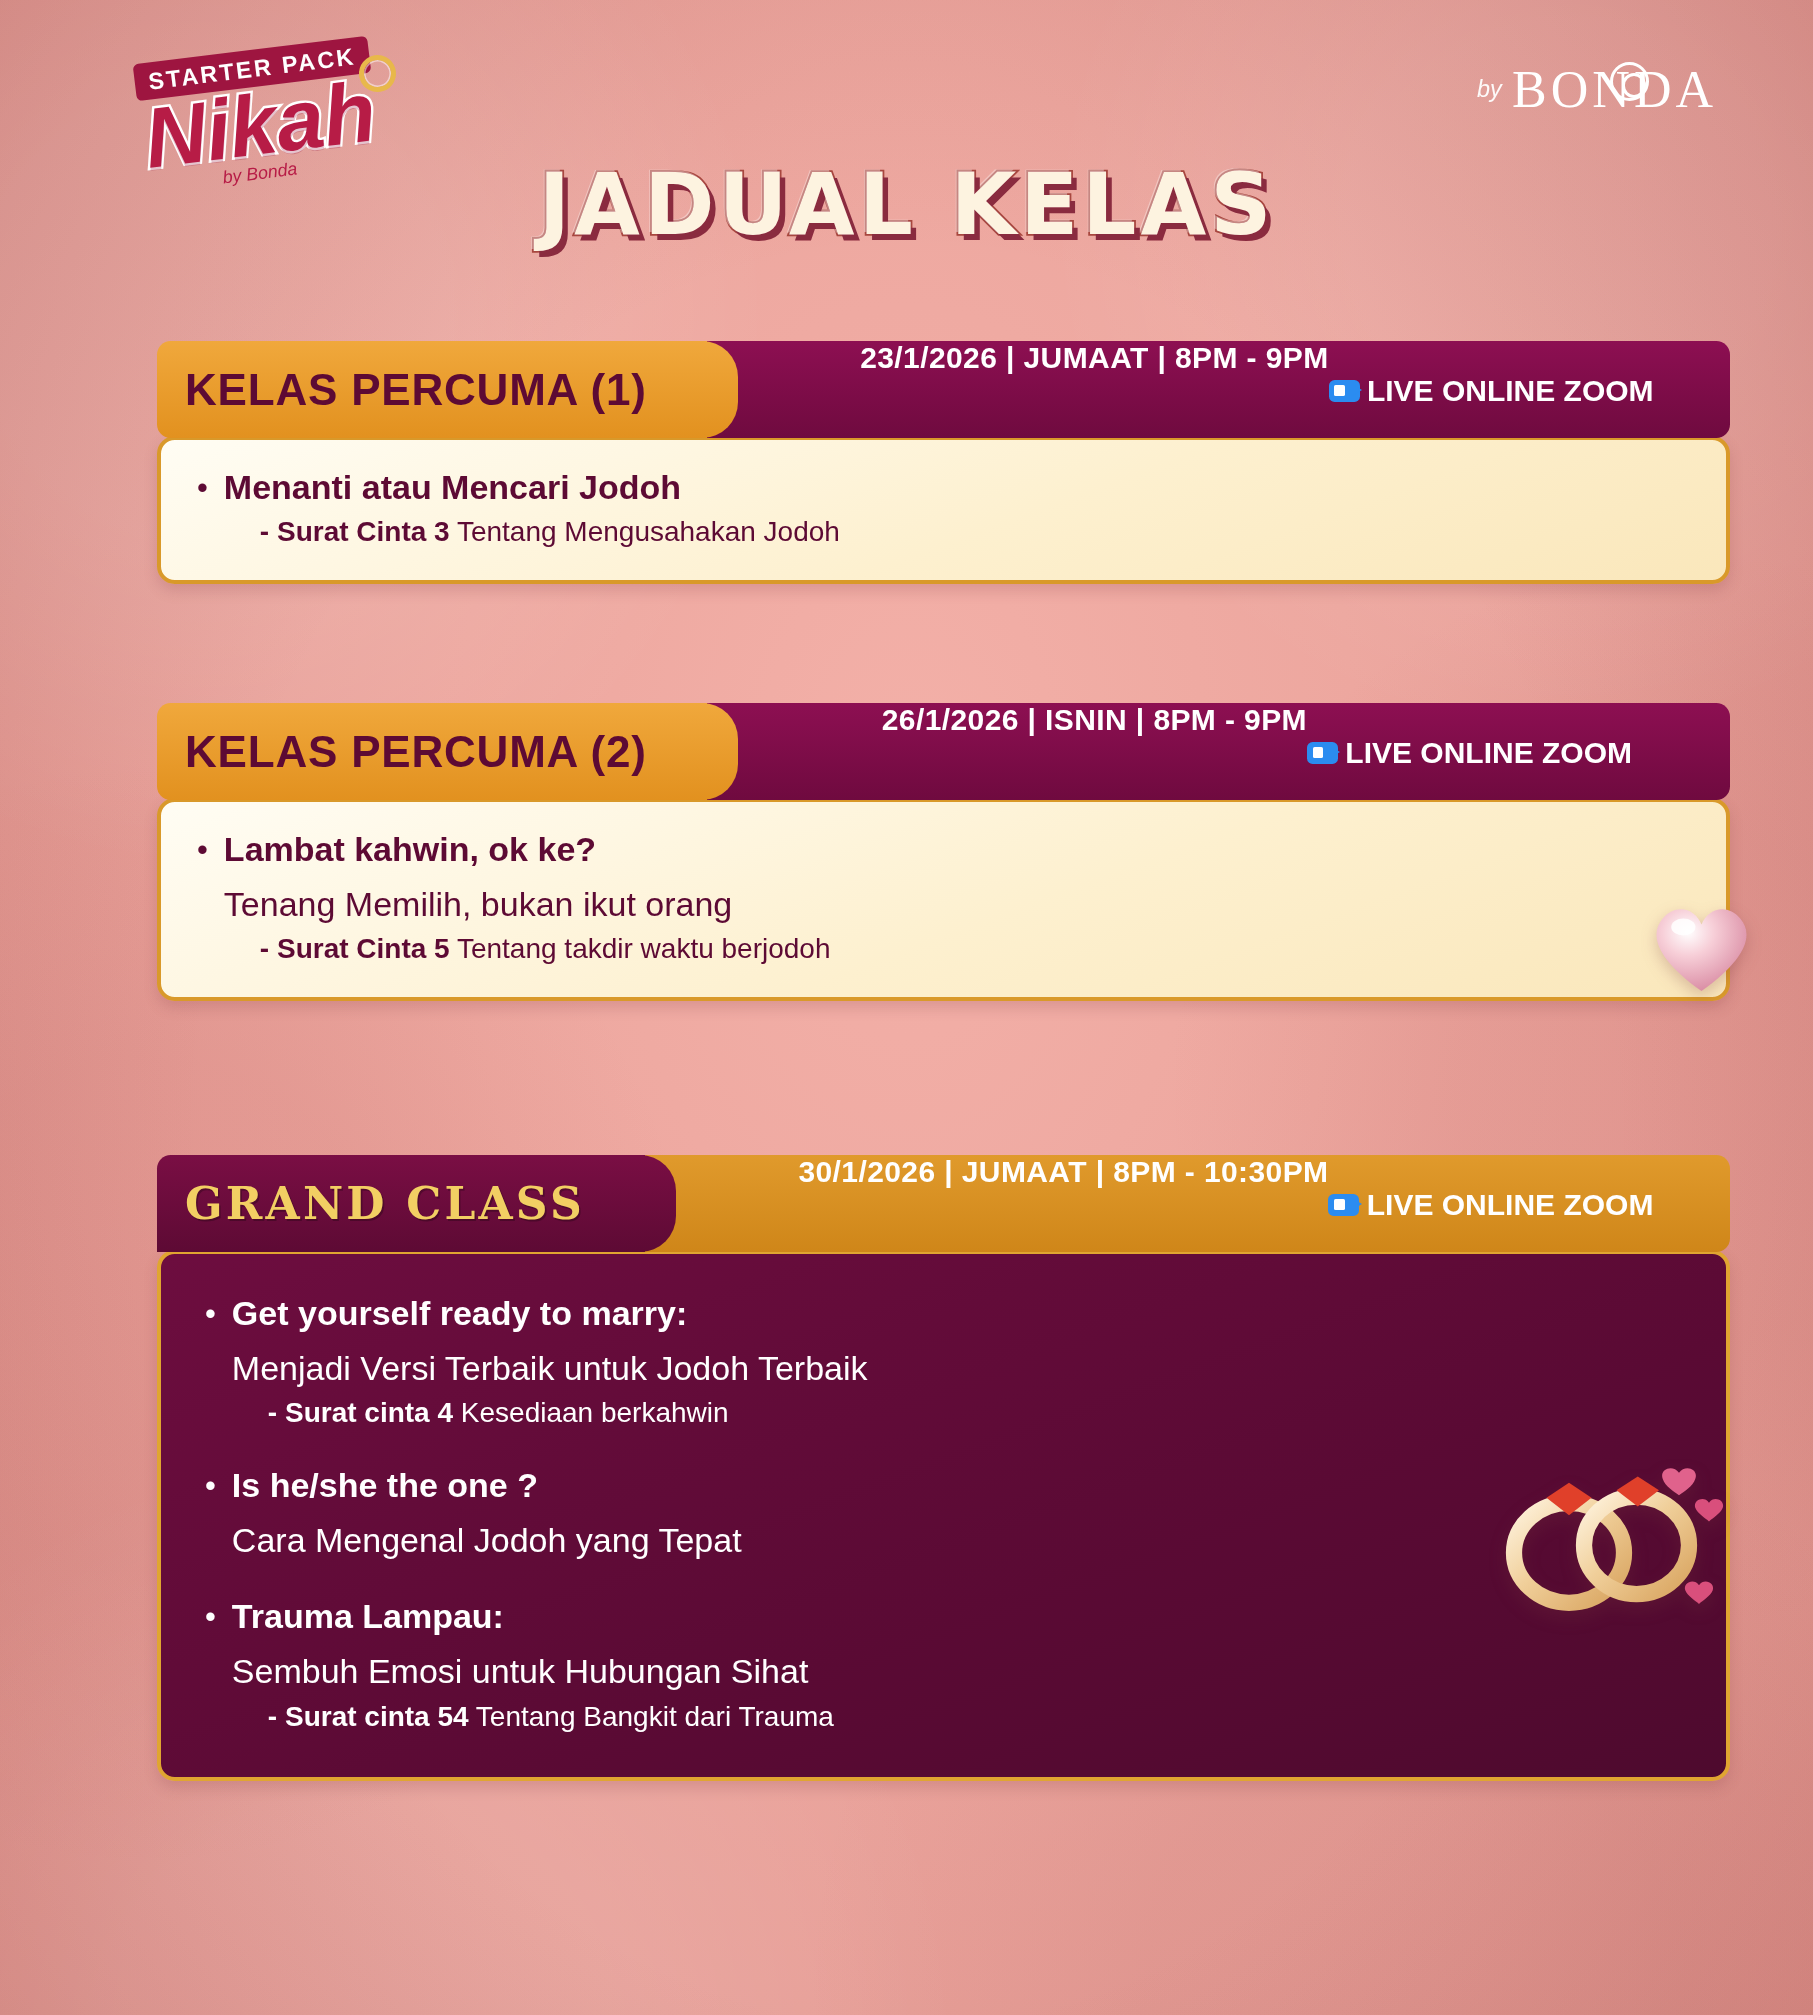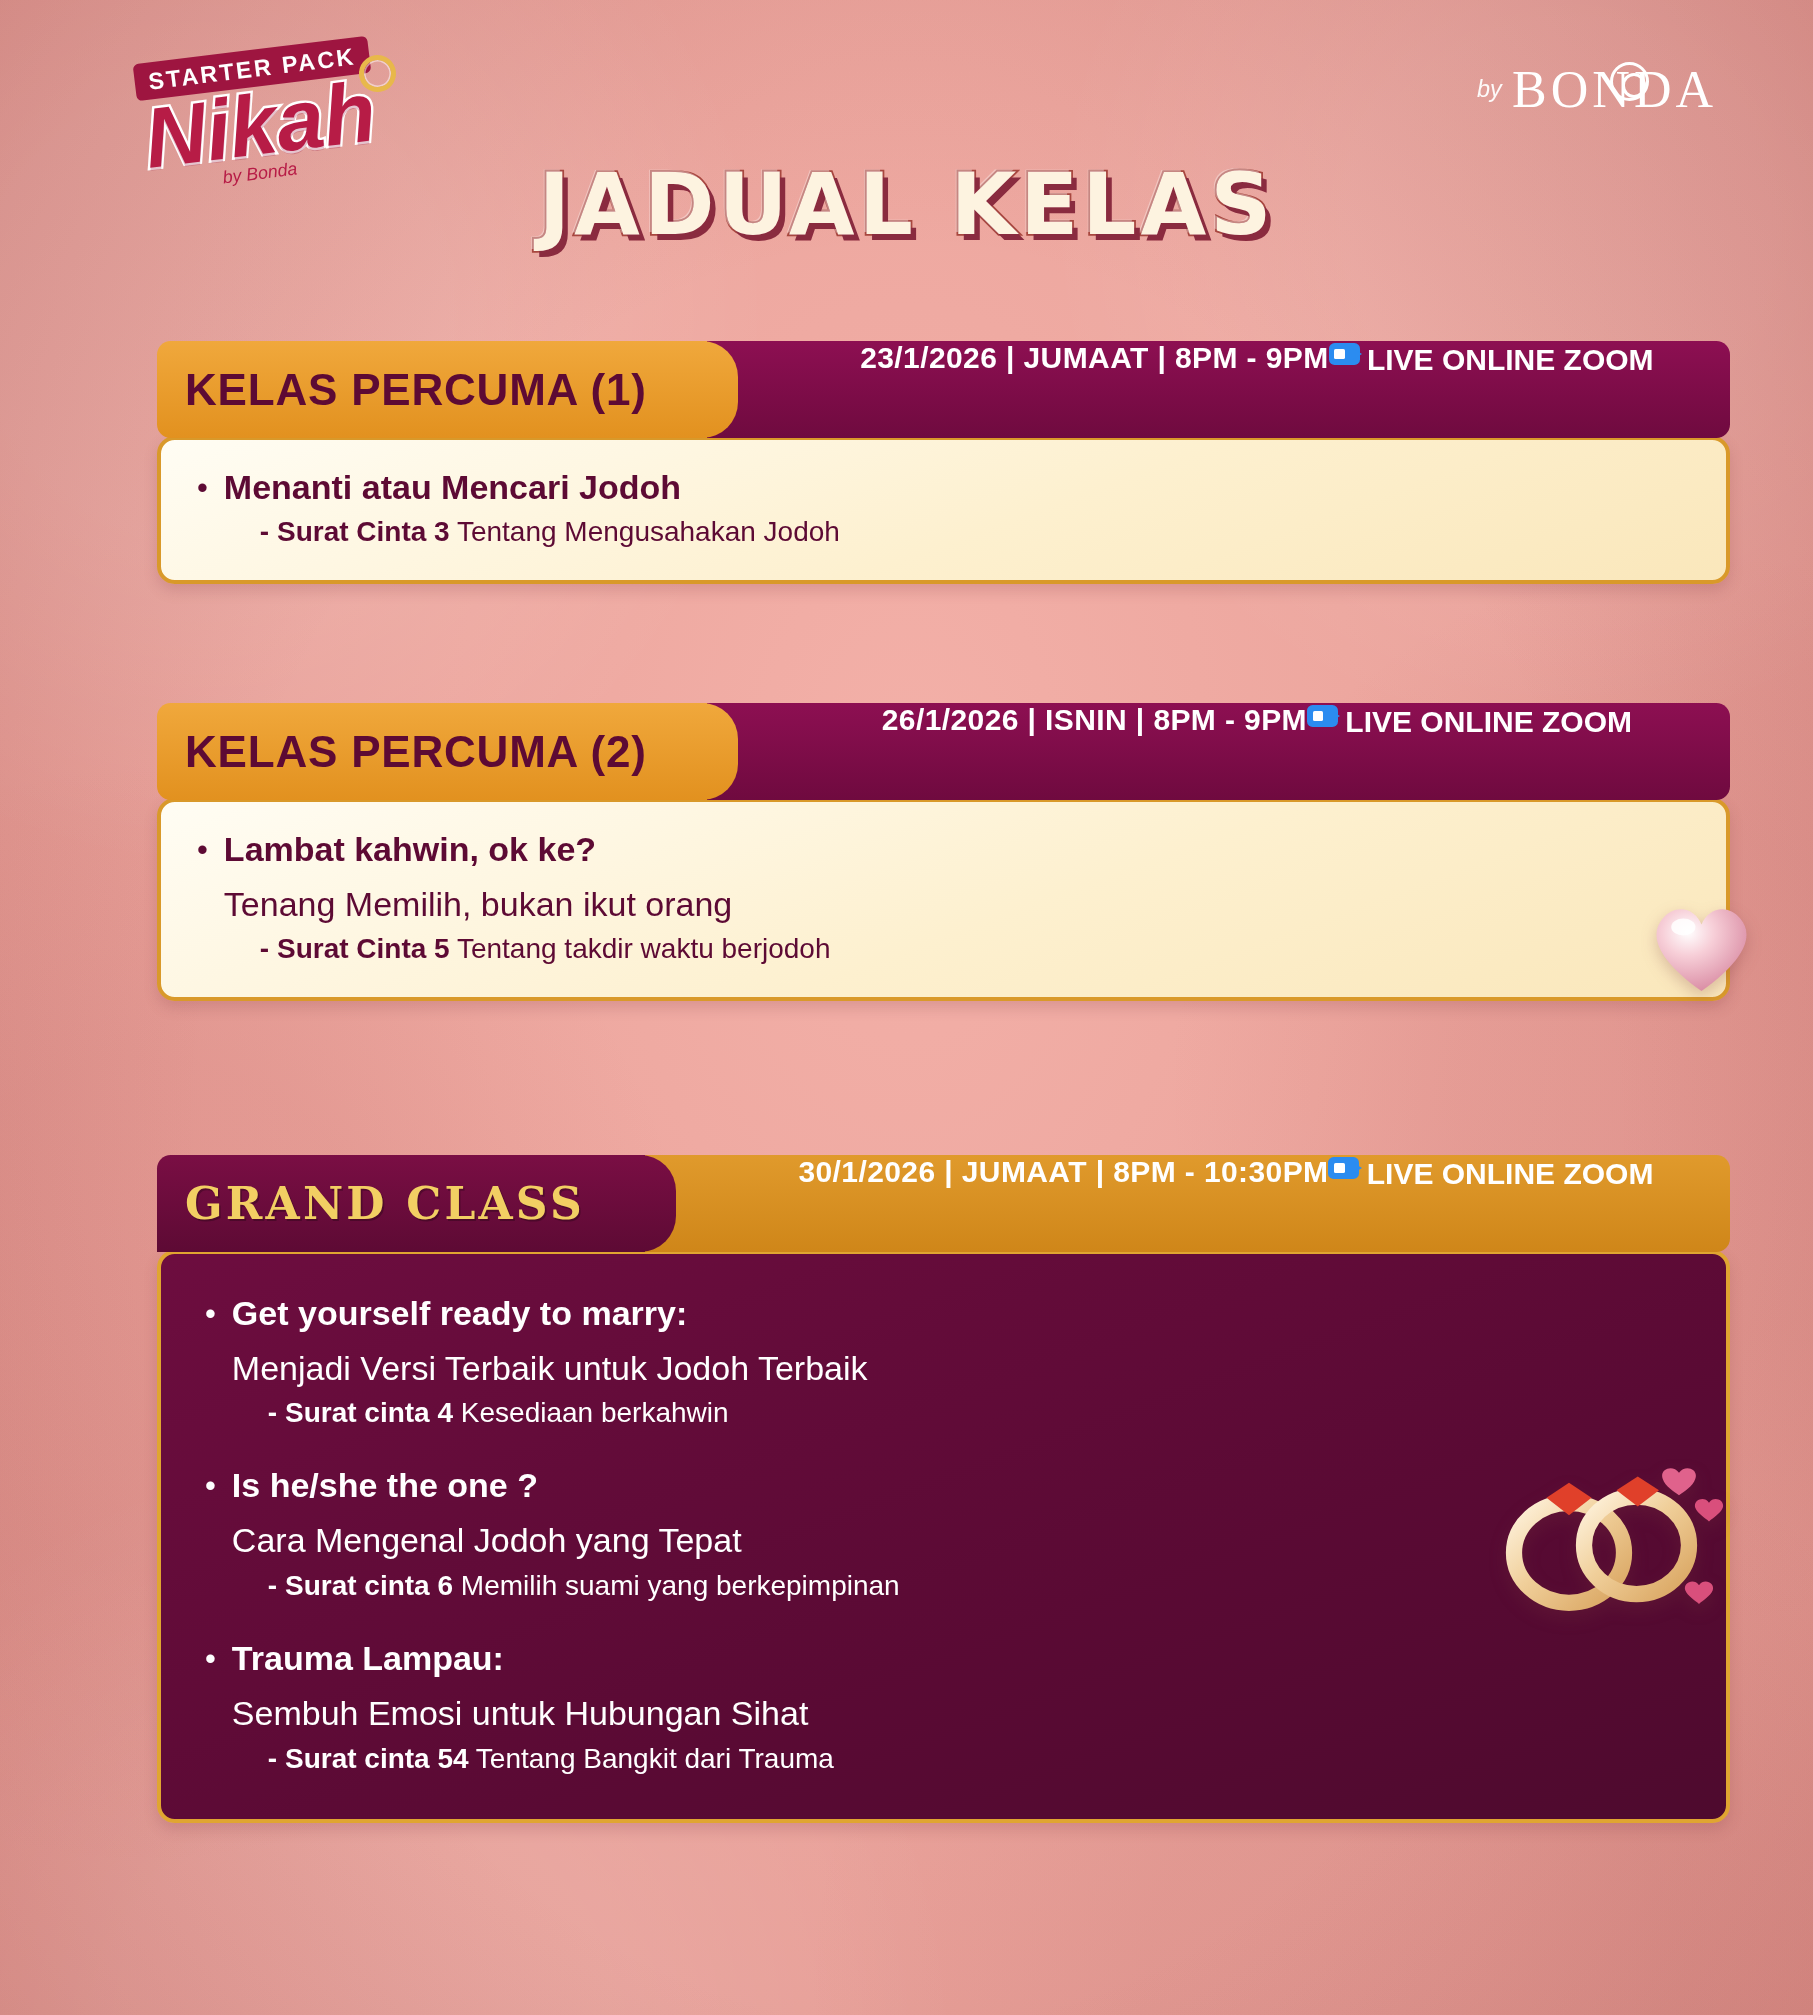--- a/index.html
+++ b/index.html
@@ -124,21 +124,21 @@
   }
 
   .hdr-right {
     flex: 1; display: flex; flex-direction: row; justify-content: center;
     padding-left: 77px; color: #ffffff;
     border-radius: 0 13.7px 13.7px 0;
   }
   .hdr-right.plum { background: linear-gradient(180deg,#8d0f52 0%, #6f0a3f 100%); }
   .hdr-right.orange { background: linear-gradient(180deg,#e09a2c 0%, #cf8619 100%); }
   .hdr-date { font-size: 30px; font-weight: 700; letter-spacing: 0.4px; }
-  .hdr-zoom { display: flex; gap: 7.3px; font-size: 30px; font-weight: 700; margin-top: 2.4px; }
+  .hdr-zoom { display: flex; align-items: center; gap: 7.3px; font-size: 30px; font-weight: 700; margin-top: 2.4px; }
   .zoom-icon {
     width: 31px; height: 22px; background: #2b8cf0; border-radius: 5.6px; position: relative; flex: 0 0 auto;
   }
   .zoom-icon:after {
     content: ""; position: absolute; right: -2.4px; top: 4.8px;
     border-left: 10.5px solid #2b8cf0; border-top: 6px solid transparent; border-bottom: 6px solid transparent;
   }
   .zoom-icon:before {
     content: ""; position: absolute; left: 5.6px; top: 5.6px; width: 10.5px; height: 10.5px;
     background: #ffffff; border-radius: 1.6px;
@@ -295,23 +295,20 @@
           <div class="b-letter light">
             <b>- Surat cinta 4</b><span> Kesediaan berkahwin</span>
           </div>
         </div>
       </div>
       <div class="bullet">
         <span class="dot light">•</span>
         <div>
           <div class="b-main light">Is he/she the one ?</div>
           <div class="b-sub light">Cara Mengenal Jodoh yang Tepat</div>
-          <div class="b-letter light">
-            <b>- Surat cinta 6</b><span> Memilih suami yang berkepimpinan</span>
-          </div>
         </div>
       </div>
       <div class="bullet">
         <span class="dot light">•</span>
         <div>
           <div class="b-main light">Trauma Lampau:</div>
           <div class="b-sub light">Sembuh Emosi untuk Hubungan Sihat</div>
           <div class="b-letter light">
             <b>- Surat cinta 54</b><span> Tentang Bangkit dari Trauma</span>
           </div>

